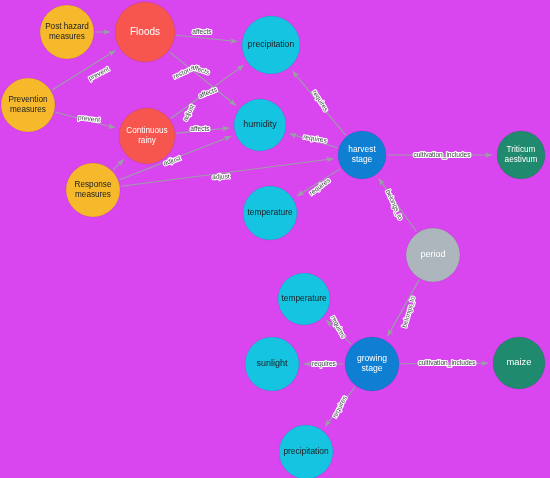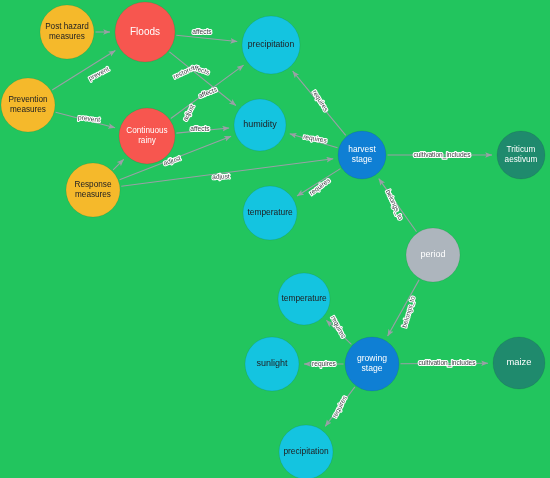--- a/index.html
+++ b/index.html
@@ -8,21 +8,21 @@
     padding: 0;
     background: #ffffff;
   }
   body {
     font-family: "Liberation Sans", sans-serif;
   }
   #graph-root {
     position: relative;
     width: 550px;
     height: 478px;
-    background: #22c55e;
+    background: #d946ef;
     overflow: hidden;
   }
   #graph-svg {
     position: absolute;
     left: 0;
     top: 0;
     width: 550px;
     height: 478px;
     display: block;
   }

